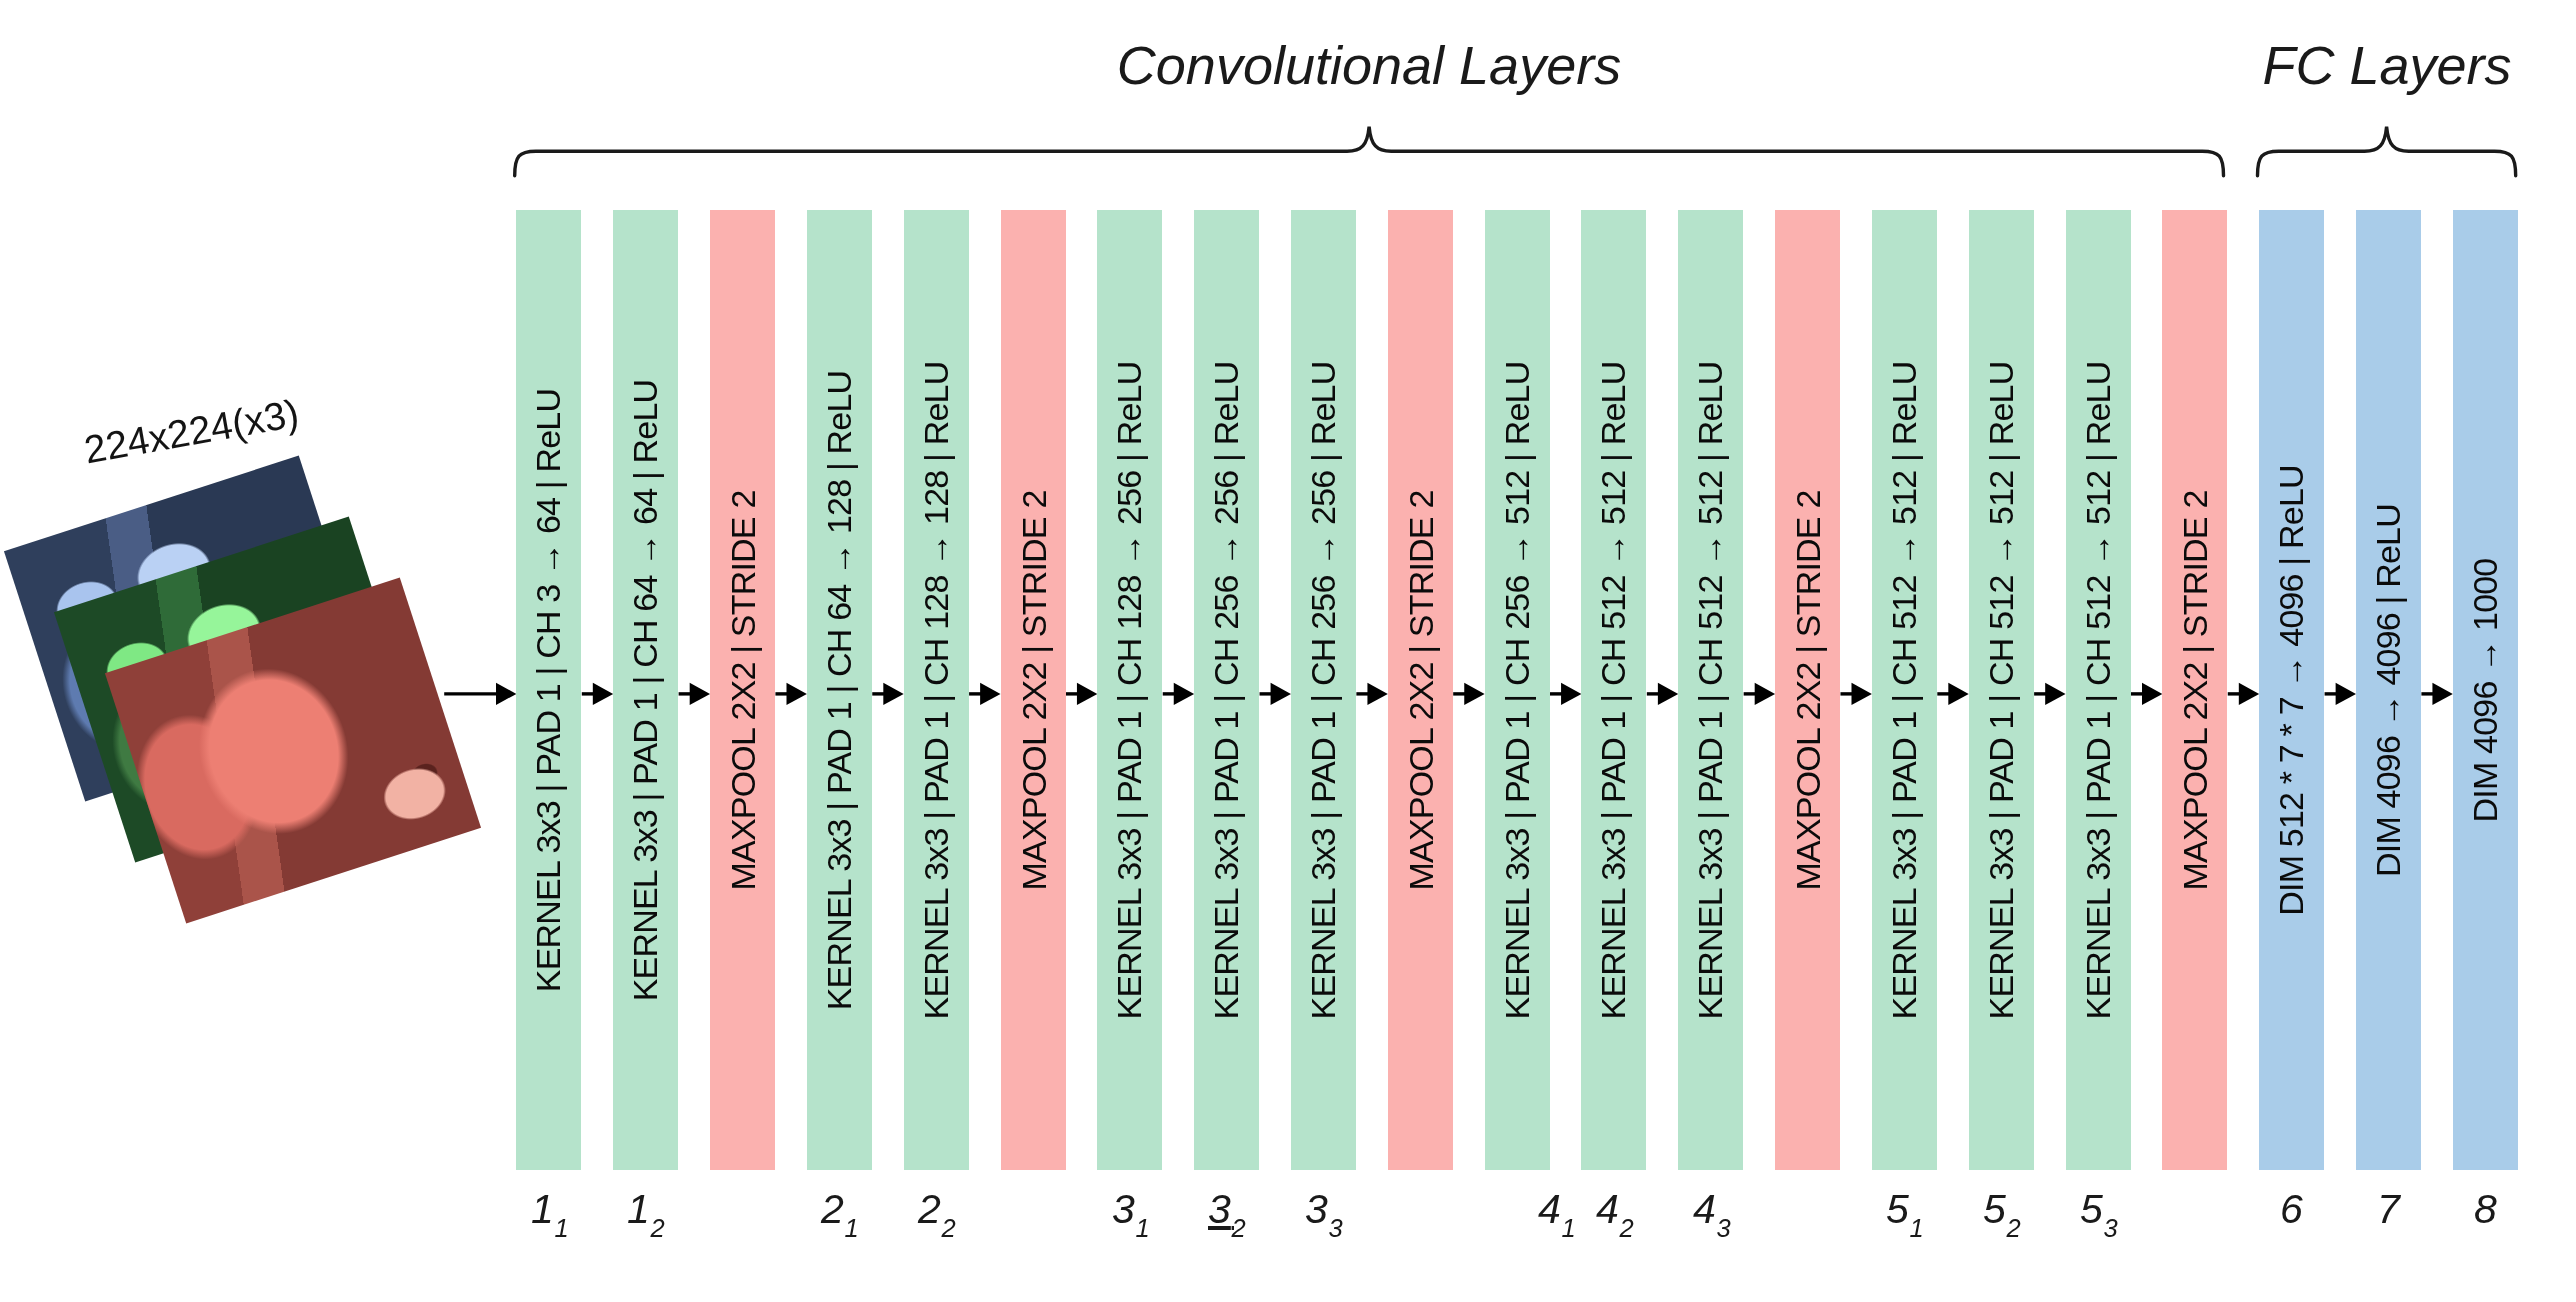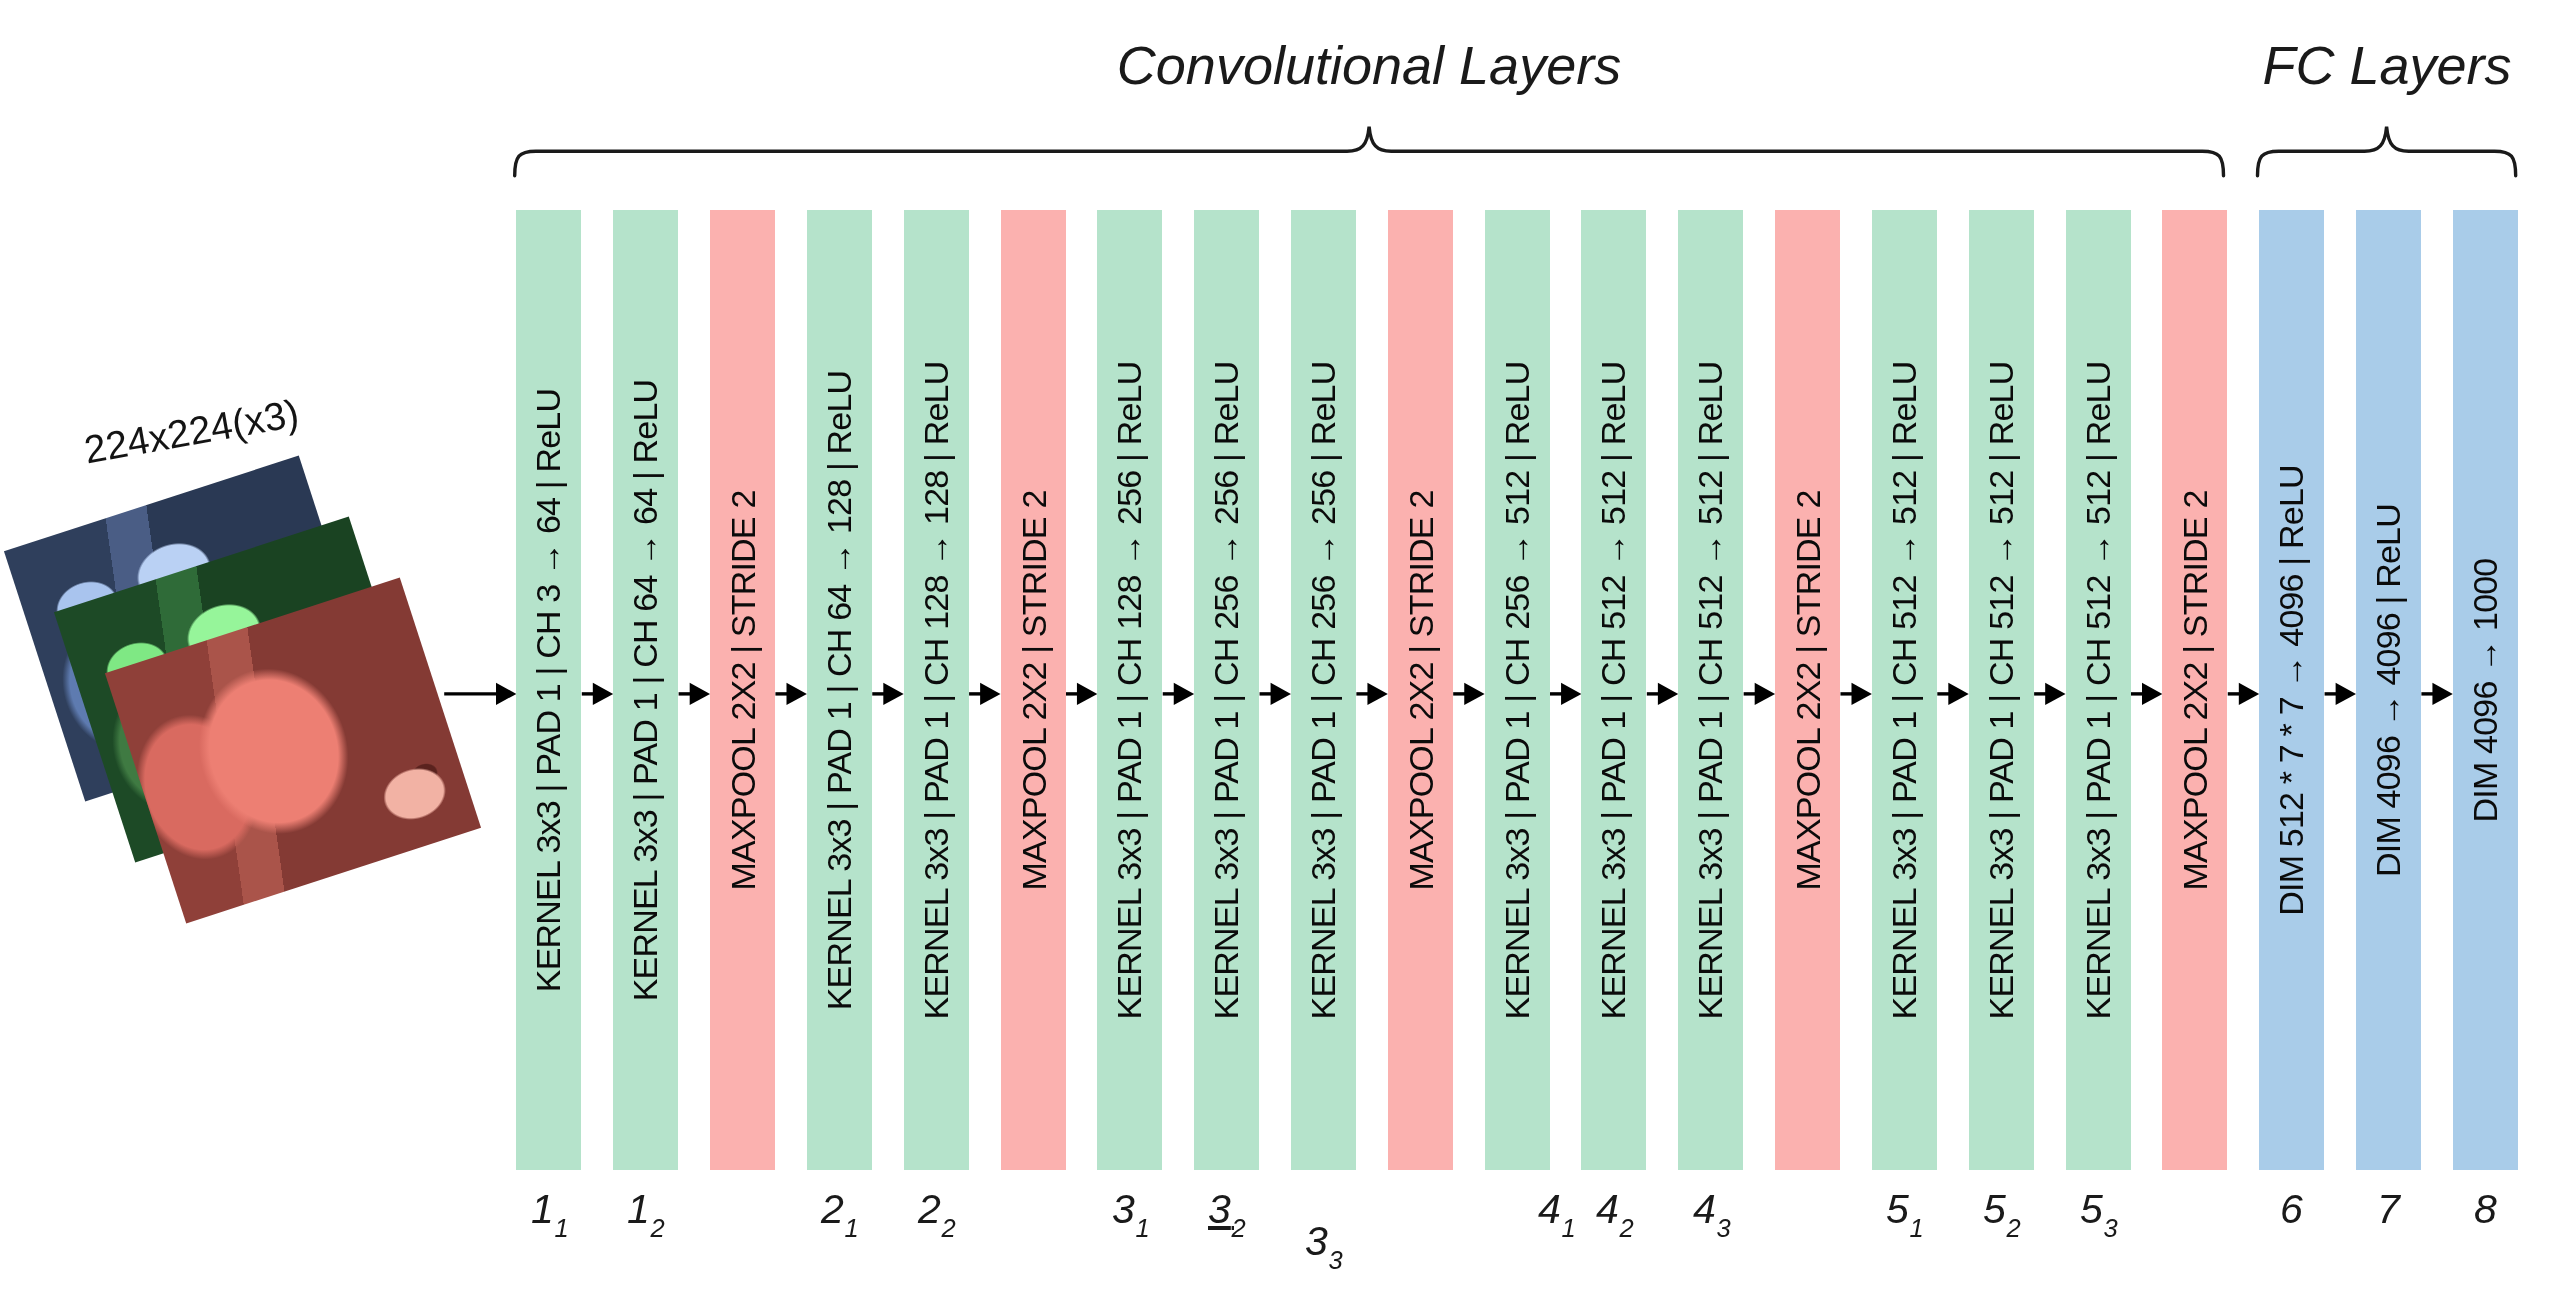--- a/index.html
+++ b/index.html
@@ -165,21 +165,21 @@
         <span class="bar-text" style="color: rgb(11, 11, 11);">DIM 4096 → 1000</span>
       </div>
     </div>
   <div id="labels">
       <div class="idx-label" style="left: 501px;">1<sub>1</sub></div>
       <div class="idx-label" style="left: 597px;">1<sub>2</sub></div>
       <div class="idx-label" style="left: 791px;">2<sub>1</sub></div>
       <div class="idx-label" style="left: 888px;">2<sub>2</sub></div>
       <div class="idx-label" style="left: 1082px;">3<sub>1</sub></div>
       <div class="idx-label" style="left: 1178px; text-decoration: underline;">3<sub>2</sub></div>
-      <div class="idx-label" style="left: 1275px; margin-top: 32px;">3<sub>3</sub></div>
+      <div class="idx-label" style="left: 1275px;">3<sub>3</sub></div>
       <div class="idx-label" style="left: 1508px;">4<sub>1</sub></div>
       <div class="idx-label" style="left: 1566px;">4<sub>2</sub></div>
       <div class="idx-label" style="left: 1663px;">4<sub>3</sub></div>
       <div class="idx-label" style="left: 1856px;">5<sub>1</sub></div>
       <div class="idx-label" style="left: 1953px;">5<sub>2</sub></div>
       <div class="idx-label" style="left: 2050px; font-style: italic;">5<sub>3</sub></div>
       <div class="idx-label" style="left: 2243px;">6</div>
       <div class="idx-label" style="left: 2340px;">7</div>
       <div class="idx-label" style="left: 2437px;">8</div>
     </div>

